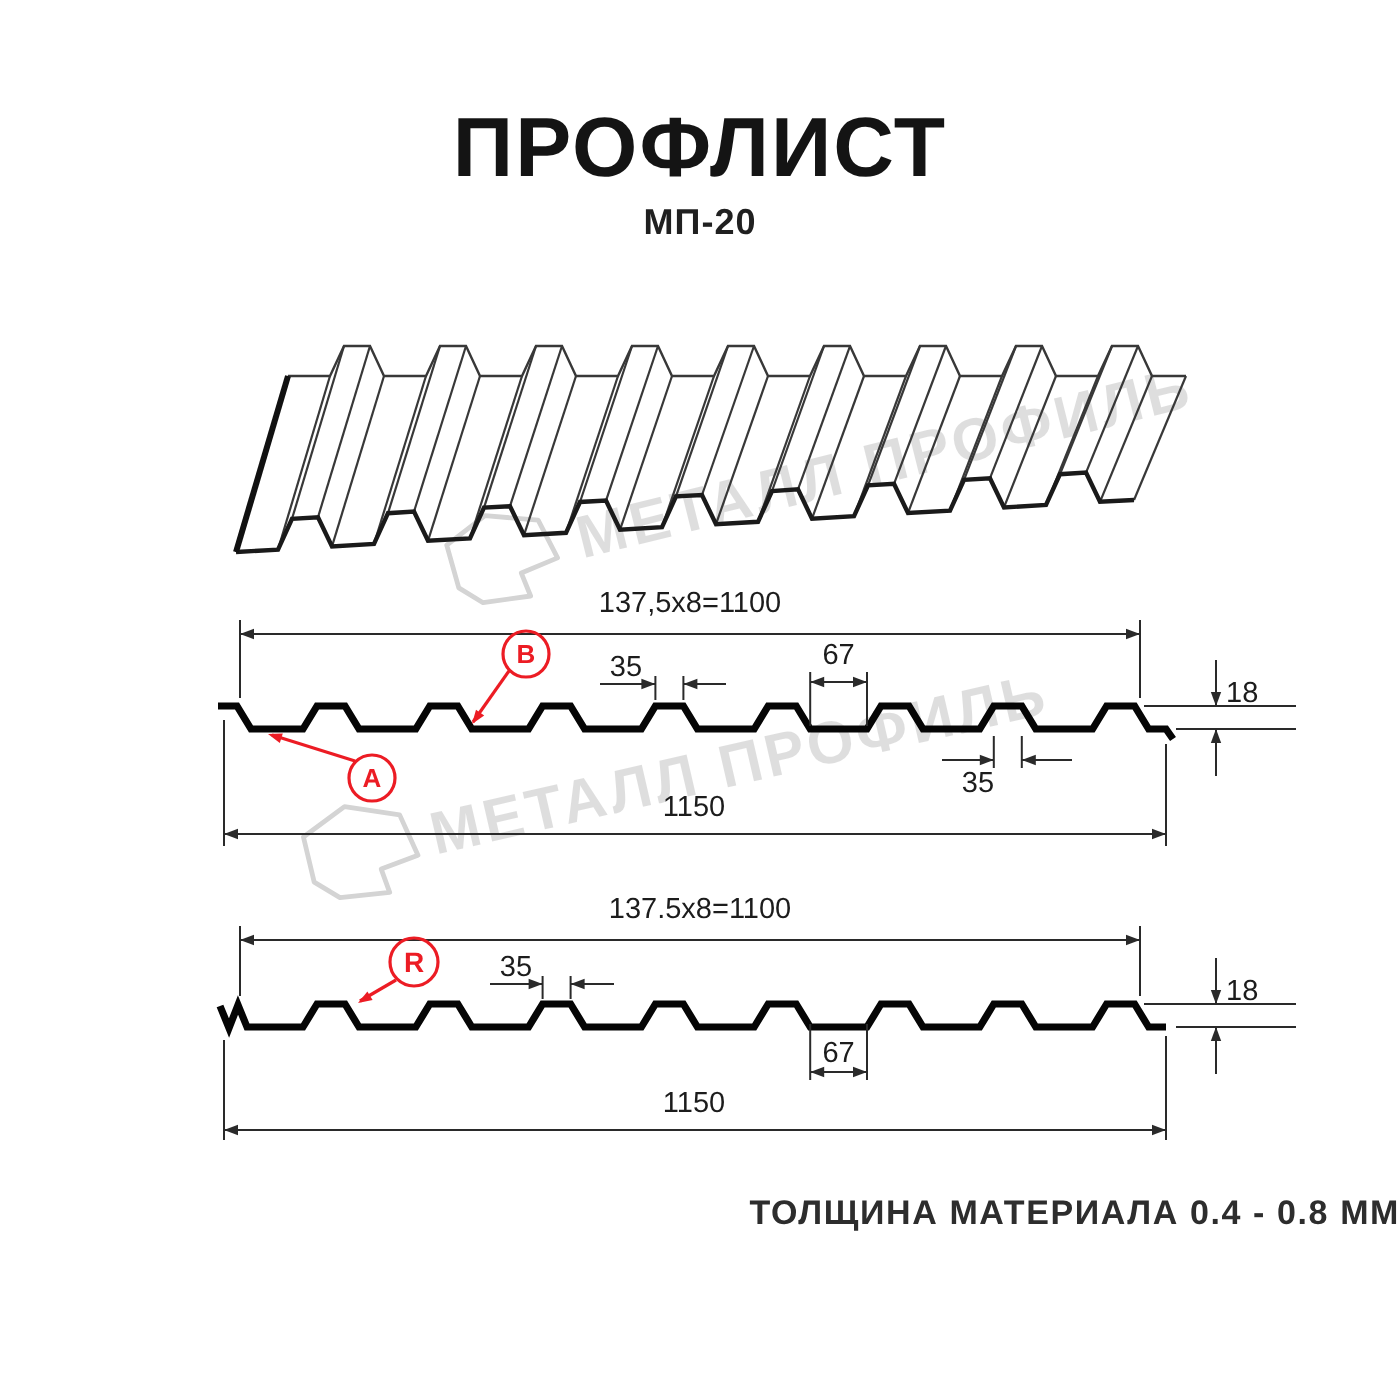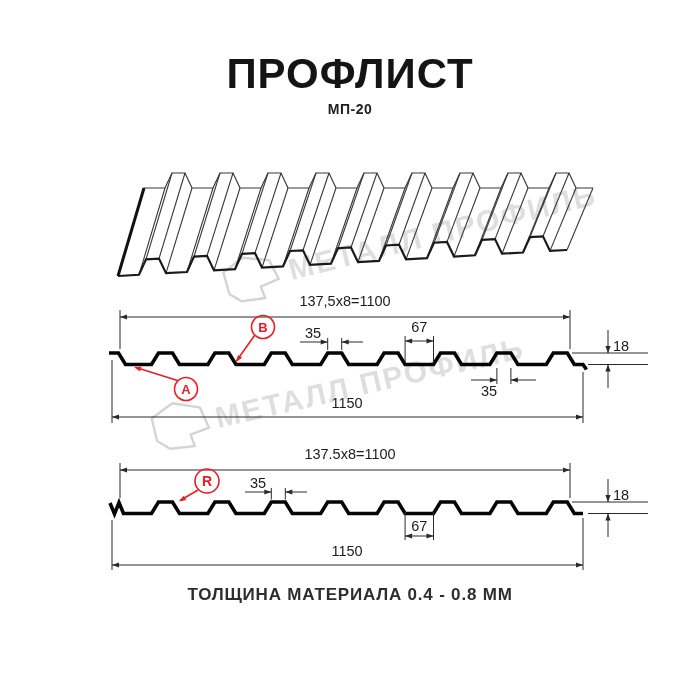--- a/index.html
+++ b/index.html
@@ -1,22 +1,22 @@
 <!DOCTYPE html>
 <html><head>
 <meta charset="utf-8">
 <style>
   html,body{margin:0;padding:0;background:#ffffff;}
   #page{position:relative;width:700px;height:700px;background:#ffffff;overflow:hidden;
         font-family:"Liberation Sans", sans-serif;border-radius:27px;}
   .title{position:absolute;left:0;top:50px;width:700px;text-align:center;
          font-size:42px;font-weight:800;letter-spacing:1px;color:#141414;}
   .subtitle{position:absolute;left:0;top:101px;width:700px;text-align:center;
-            font-size:14px;font-weight:700;letter-spacing:.5px;color:#202020;}
-  .footer-note{position:absolute;left:0;top:585px;width:700px;text-align:center;
+            font-size:18px;font-weight:700;letter-spacing:.5px;color:#202020;}
+  .footer-note{position:absolute;left:0;top:597px;width:700px;text-align:right;
                font-size:17px;font-weight:600;letter-spacing:.8px;color:#2d2d2d;}
   .wm-text{position:absolute;white-space:nowrap;font-size:30px;font-weight:700;
            letter-spacing:2px;color:rgba(0,0,0,0.13);transform-origin:0 0;}
   .wm1{left:285px;top:254px;transform:rotate(-14deg);}
   .wm2{left:212px;top:402px;transform:rotate(-13deg);}
   .wm-logo{position:absolute;}
   .wm-logo1{left:222px;top:252px;transform:rotate(-8deg);}
   .wm-logo2{left:150px;top:398px;transform:rotate(-6deg);}
   svg text{font-family:"Liberation Sans", sans-serif;fill:#1c1c1c;}
   .dimtxt{font-size:14.5px;}

